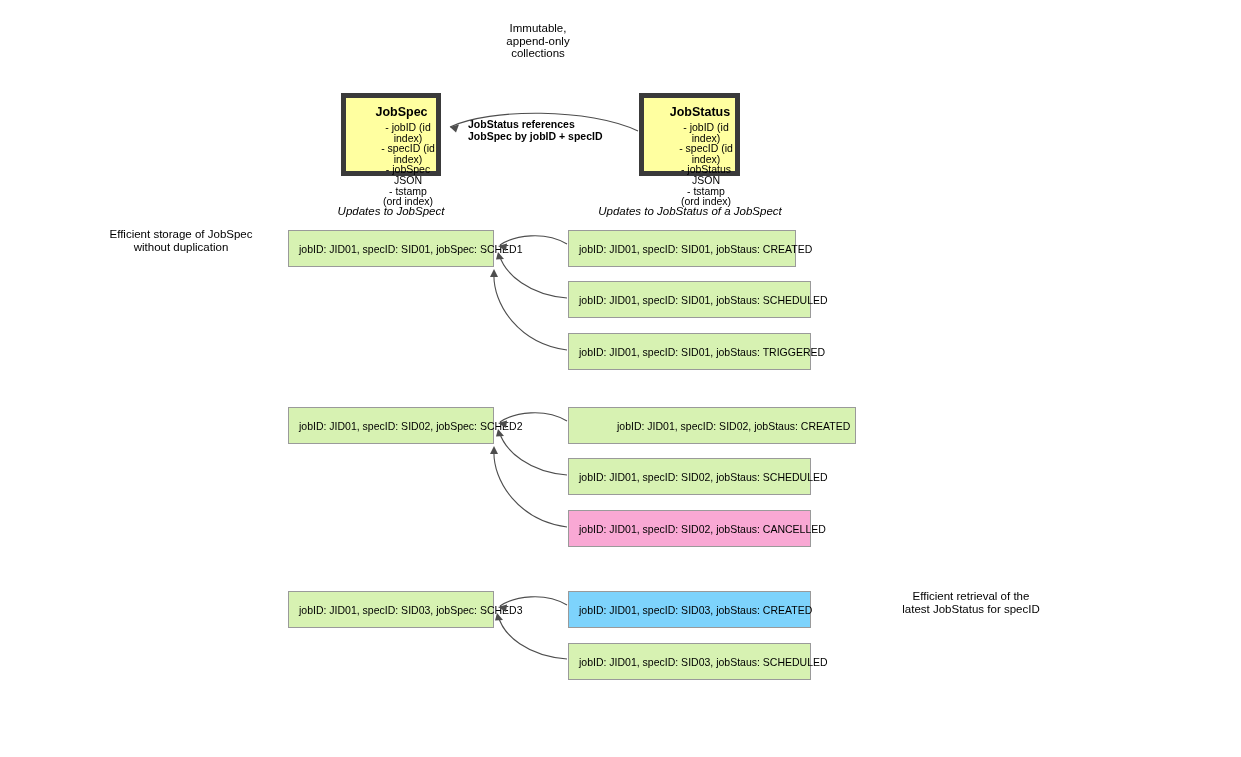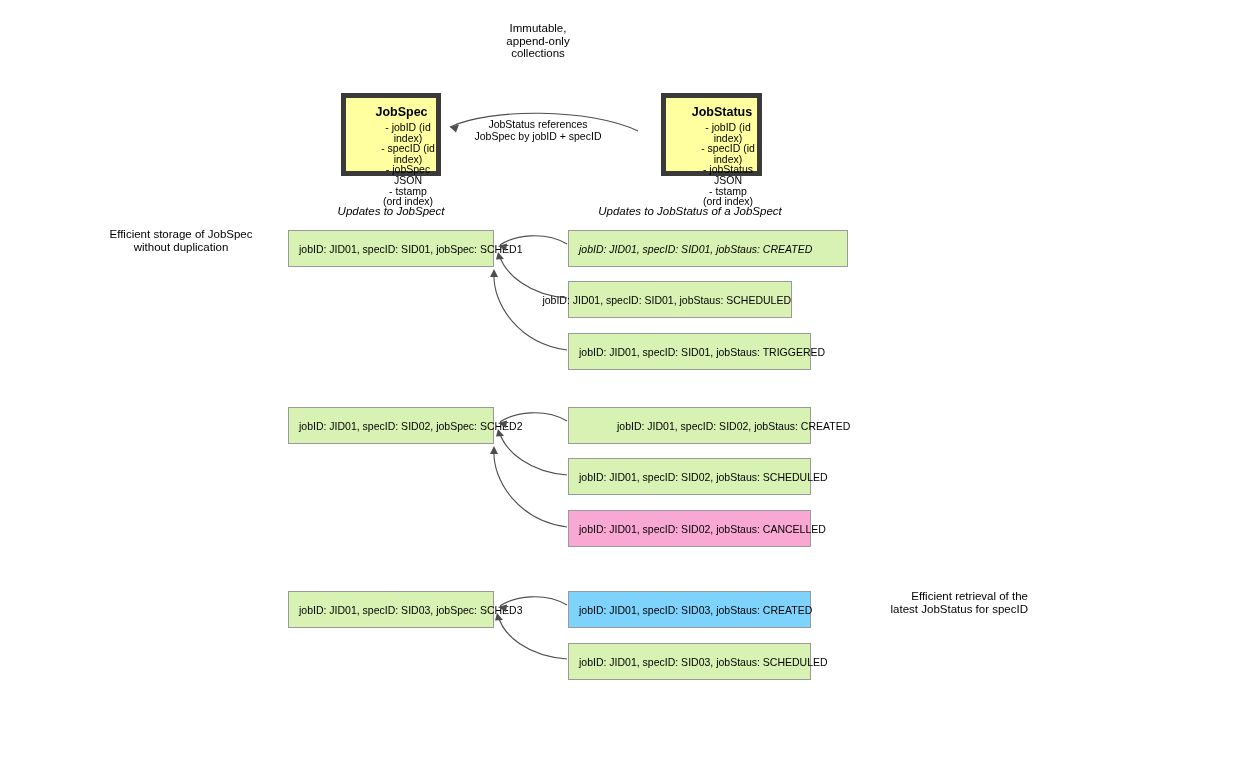--- a/index.html
+++ b/index.html
@@ -83,80 +83,81 @@
     left: 0; top: 0;
     width: 1241px;
     height: 757px;
     pointer-events: none;
   }
   #edges path { fill: none; stroke: #4d4d4d; stroke-width: 1.1px; }
   #edges polygon { fill: #4d4d4d; stroke: none; }
 
   .ref-label {
     position: absolute;
-    text-align: center;
+    text-align: left;
     font-size: 10.5px;
     line-height: 11.5px;
     white-space: pre-line;
     color: #000;
+    font-weight: bold;
   }
 </style>
 </head>
 <body style="background: rgb(255, 255, 255);">
 
 <div id="canvas">
 
   <div class="abs note" style="left:478px; top:22px; width:120px;">Immutable,
 append-only
 collections</div>
 
   <div class="abs entity" style="left: 341px; top: 93px; width: 100px; height: 83px; background: rgb(255, 255, 160); border-color: rgb(58, 58, 58);">
     <div class="entity-title">JobSpec</div>
     <div class="entity-field">- jobID (id index)</div>
     <div class="entity-field">- specID (id index)</div>
     <div class="entity-field">- jobSpec JSON</div>
     <div class="entity-field">- tstamp (ord index)</div>
   </div>
 
-  <div class="abs entity is-wide" style="left: 639px; top: 93px; width: 101px; height: 83px; background: rgb(255, 255, 160); border-color: rgb(58, 58, 58); margin-left: 22px;">
+  <div class="abs entity is-wide" style="left: 639px; top: 93px; width: 101px; height: 83px; background: rgb(255, 255, 160); border-color: rgb(58, 58, 58);">
     <div class="entity-title">JobStatus</div>
     <div class="entity-field">- jobID (id index)</div>
     <div class="entity-field">- specID (id index)</div>
     <div class="entity-field">- jobStatus JSON</div>
     <div class="entity-field">- tstamp (ord index)</div>
   </div>
 
   <div class="ref-label" style="left:468px; top:119px; width:140px;">JobStatus references
 JobSpec by jobID + specID</div>
 
   <div class="abs col-header" style="left:291px; top:205px; width:200px;">Updates to JobSpect</div>
   <div class="abs col-header" style="left:569px; top:205px; width:242px;">Updates to JobStatus of a JobSpect</div>
 
   <div class="abs note" style="left:100px; top:228px; width:162px;">Efficient storage of JobSpec
 without duplication</div>
-  <div class="abs note" style="left:866px; top:590px; width:162px;text-align:right;">Efficient retrieval of the
+  <div class="abs note" style="left:890px; top:590px; width:162px;">Efficient retrieval of the
 latest JobStatus for specID</div>
 
   <div class="abs record" style="left: 288px; top: 230px; width: 206px; height: 37px; background: rgb(215, 242, 178); border-color: rgb(154, 154, 154);">
     <span>jobID: JID01, specID: SID01, jobSpec: SCHED1</span>
   </div>
-  <div class="abs record" style="left: 568px; top: 230px; width: 280px; height: 37px; background: rgb(215, 242, 178); border-color: rgb(154, 154, 154); font-style: italic;">
+  <div class="abs record" style="left: 568px; top: 230px; width: 228px; height: 37px; background: rgb(215, 242, 178); border-color: rgb(154, 154, 154);">
     <span>jobID: JID01, specID: SID01, jobStaus: CREATED</span>
   </div>
-  <div class="abs record" style="left: 568px; top: 281px; width: 224px; height: 37px; background: rgb(215, 242, 178); border-color: rgb(154, 154, 154); justify-content: flex-end;">
+  <div class="abs record" style="left: 568px; top: 281px; width: 243px; height: 37px; background: rgb(215, 242, 178); border-color: rgb(154, 154, 154);">
     <span>jobID: JID01, specID: SID01, jobStaus: SCHEDULED</span>
   </div>
   <div class="abs record" style="left: 568px; top: 333px; width: 243px; height: 37px; background: rgb(215, 242, 178); border-color: rgb(154, 154, 154);">
     <span>jobID: JID01, specID: SID01, jobStaus: TRIGGERED</span>
   </div>
 
   <div class="abs record" style="left: 288px; top: 407px; width: 206px; height: 37px; background: rgb(215, 242, 178); border-color: rgb(154, 154, 154);">
     <span>jobID: JID01, specID: SID02, jobSpec: SCHED2</span>
   </div>
-  <div class="abs record" style="left: 568px; top: 407px; width: 243px; height: 37px; background: rgb(215, 242, 178); border-color: rgb(154, 154, 154); padding-left: 48px;">
+  <div class="abs record" style="left: 568px; top: 407px; width: 288px; height: 37px; background: rgb(215, 242, 178); border-color: rgb(154, 154, 154); padding-left: 48px;">
     <span>jobID: JID01, specID: SID02, jobStaus: CREATED</span>
   </div>
   <div class="abs record" style="left: 568px; top: 458px; width: 243px; height: 37px; background: rgb(215, 242, 178); border-color: rgb(154, 154, 154);">
     <span>jobID: JID01, specID: SID02, jobStaus: SCHEDULED</span>
   </div>
   <div class="abs record" style="left: 568px; top: 510px; width: 243px; height: 37px; background: #f9a8d4; border-color: rgb(154, 154, 154);">
     <span>jobID: JID01, specID: SID02, jobStaus: CANCELLED</span>
   </div>
 
   <div class="abs record" style="left: 288px; top: 591px; width: 206px; height: 37px; background: rgb(215, 242, 178); border-color: rgb(154, 154, 154);">

